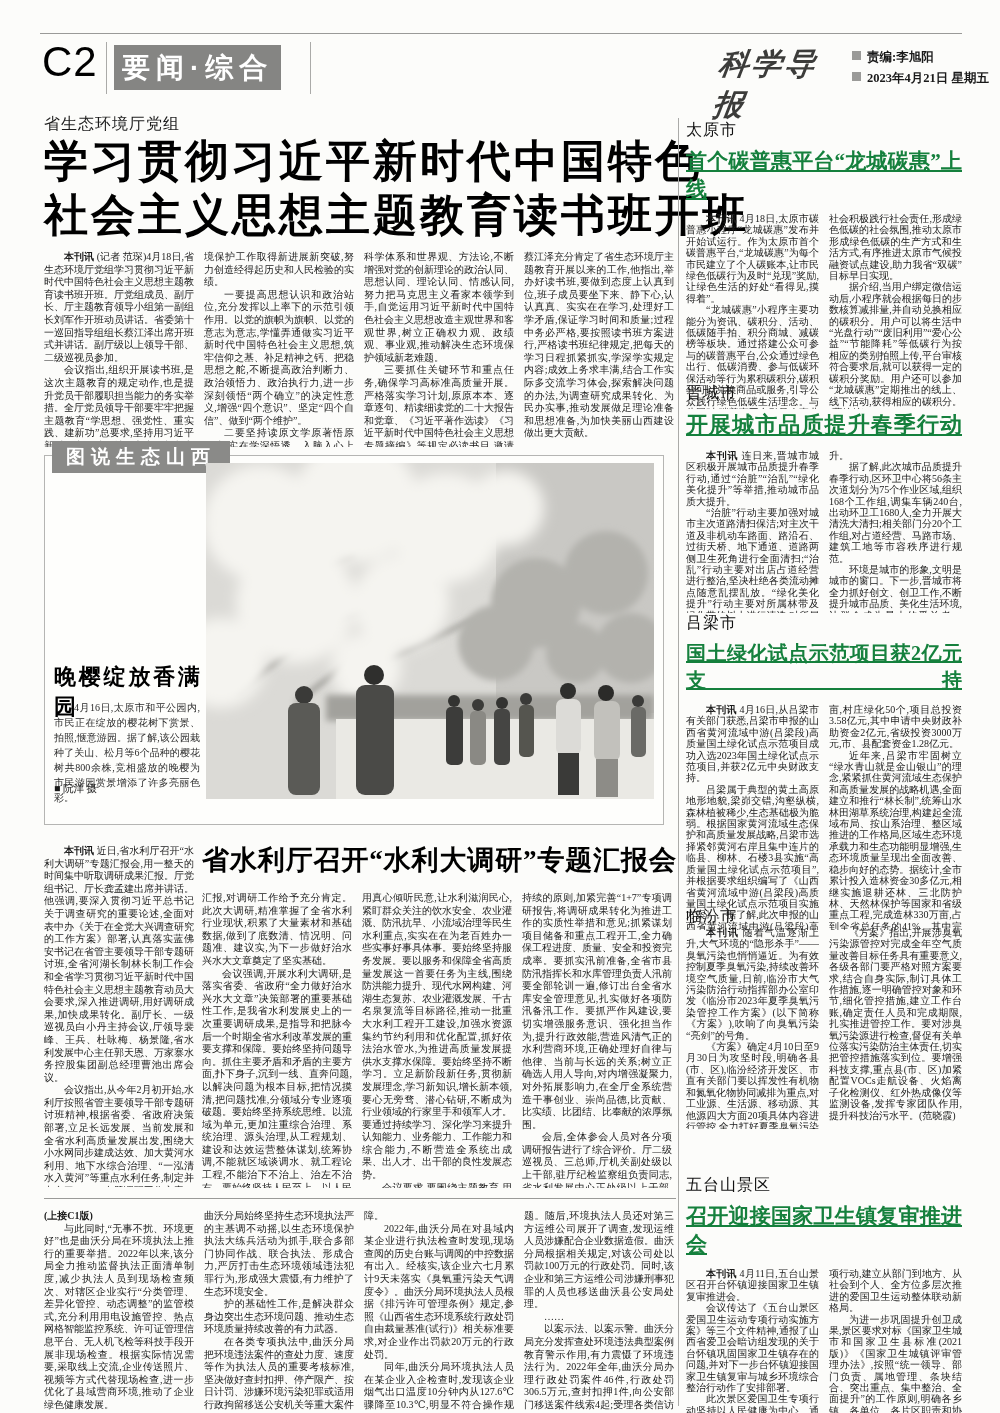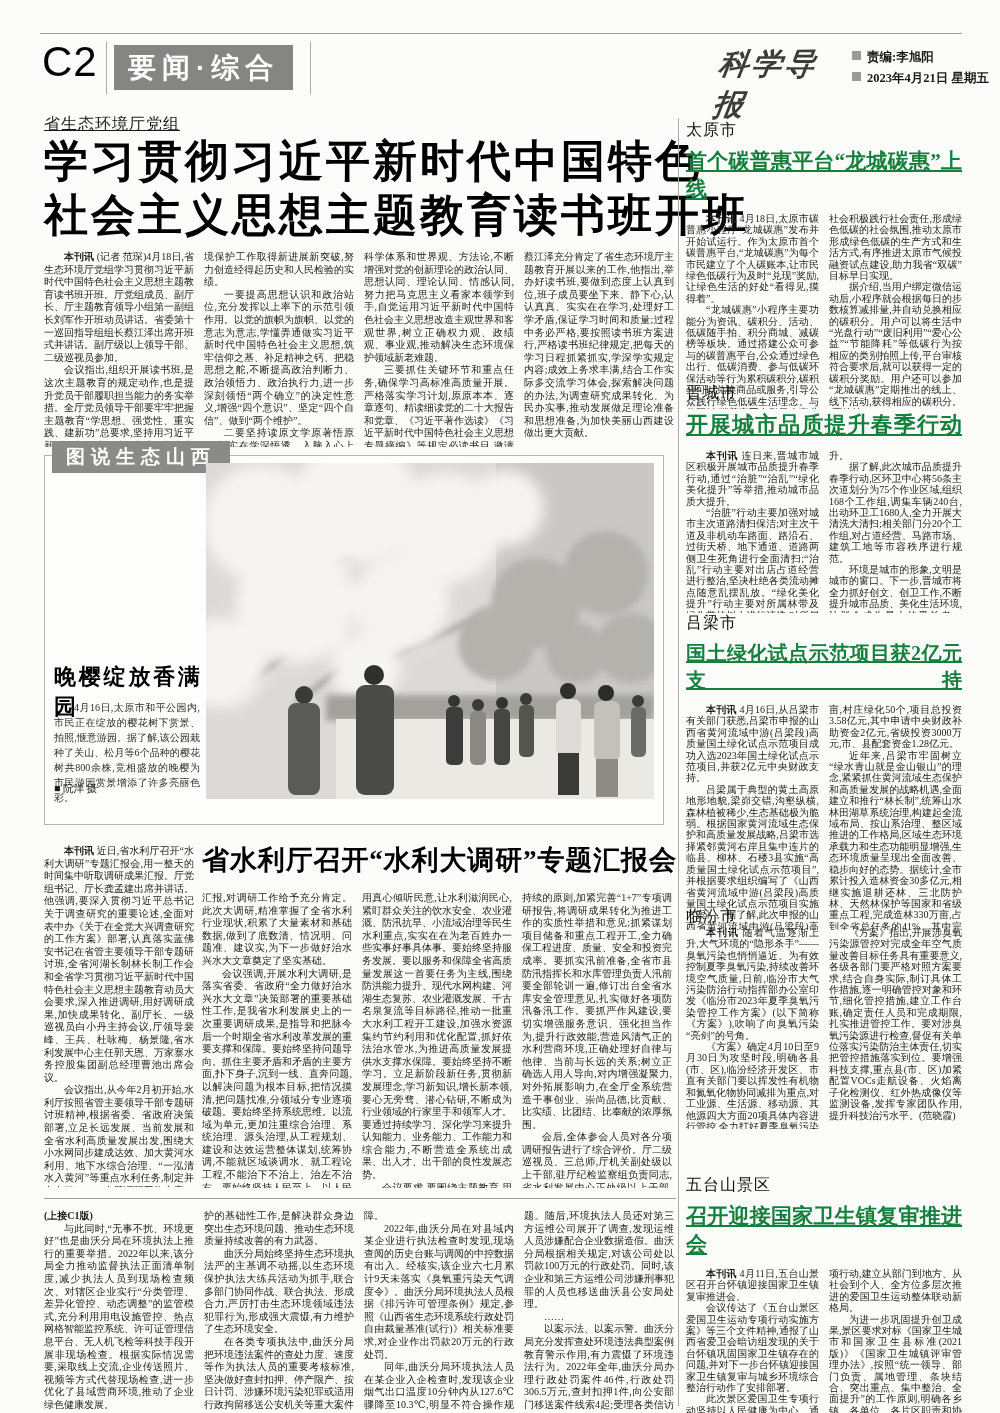--- a/index.html
+++ b/index.html
@@ -7,30 +7,30 @@
         font-family:"Liberation Serif","DejaVu Serif",serif;color:#1a1a1a;overflow:hidden;}
   .abs{position:absolute;}
   .rule{position:absolute;background:#9a9a98;height:1px;}
   .vrule{position:absolute;background:#aaaaa8;width:1px;}
 
   
   .pageno{left:42px;top:38px;font-family:"Liberation Sans","DejaVu Sans",sans-serif;
           font-size:42px;font-weight:500;color:#000;letter-spacing:1px;}
   .badge{left:114px;top:45px;height:45px;line-height:45px;background:#858583;color:#fff;
          font-family:"Liberation Sans","DejaVu Sans",sans-serif;font-weight:700;font-size:28px;
-         letter-spacing:6px;padding:0 14px;}
+         letter-spacing:6px;padding:0 8px;}
   .hv1{left:106px;top:42px;height:52px;}
   .hv2{left:310px;top:42px;height:52px;}
   .masthead{left:716px;top:44px;width:130px;font-size:30px;font-weight:700;font-style:italic;
             letter-spacing:3px;color:#3c3c3a;transform:skewX(-8deg);}
   .meta{left:852px;top:47px;font-size:12.5px;font-weight:700;line-height:21px;white-space:nowrap;}
   .sq{display:inline-block;width:9px;height:9px;background:#9a9a98;margin-right:6px;vertical-align:1px;}
 
   
-  .kicker{left:44px;top:114px;font-size:16px;letter-spacing:1px;text-decoration:underline;}
+  .kicker{left:44px;top:114px;font-size:16px;letter-spacing:1px;}
   .headline1{left:44px;top:134px;width:632px;font-family:"Liberation Sans","DejaVu Sans",sans-serif;
              font-weight:900;font-size:44px;letter-spacing:3px;color:#000;line-height:54px;white-space:nowrap;}
   .headline2{left:44px;top:188px;width:632px;font-family:"Liberation Sans","DejaVu Sans",sans-serif;
              font-weight:900;font-size:44px;letter-spacing:3px;color:#000;line-height:54px;white-space:nowrap;}
   .colband{display:flex;gap:10px;overflow:hidden;}
   .bcol{width:150px;flex:0 0 150px;font-size:10px;line-height:12.6px;text-align:justify;overflow:hidden;}
   .bcol p,.rcol p,.capt p{margin:0;text-indent:2em;}
   .cont-start > p:first-child{text-indent:0;}
   .lead-body{left:44px;top:251px;width:632px;height:196px;}
 
@@ -196,22 +196,22 @@
   <div class="rule hdiv"></div>
   <div class="abs colband c-band">
     <div class="bcol">
       <div class="leadin">(上接C1版)</div>
       <div>
           <p>与此同时,“无事不扰、环境更好”也是曲沃分局在环境执法上推行的重要举措。2022年以来,该分局全力推动监督执法正面清单制度,减少执法人员到现场检查频次、对辖区企业实行“分类管理、差异化管控、动态调整”的监管模式,充分利用用电设施管控、热点网格智能监控系统、许可证管理信息平台、无人机飞检等科技手段开展非现场检查。根据实际情况需要,采取线上交流,企业传送照片、视频等方式代替现场检查,进一步优化了县域营商环境,推动了企业绿色健康发展。</p>
         </div>
 
     </div>
     <div class="bcol cont-start">
+        <p>曲沃分局始终坚持生态环境执法严的主基调不动摇,以生态环境保护执法大练兵活动为抓手,联合多部门协同作战、联合执法、形成合力,严厉打击生态环境领域违法犯罪行为,形成强大震慑,有力维护了生态环境安全。</p>
         <p>护的基础性工作,是解决群众身边突出生态环境问题、推动生态环境质量持续改善的有力武器。</p>
-        <p>曲沃分局始终坚持生态环境执法严的主基调不动摇,以生态环境保护执法大练兵活动为抓手,联合多部门协同作战、联合执法、形成合力,严厉打击生态环境领域违法犯罪行为,形成强大震慑,有力维护了生态环境安全。</p>
         <p>在各类专项执法中,曲沃分局把环境违法案件的查处力度、速度等作为执法人员的重要考核标准,坚决做好查封扣押、停产限产、按日计罚、涉嫌环境污染犯罪或适用行政拘留移送公安机关等重大案件的办理,为生态环境安全和维护群众生态环境利益提供了有力保</p>
       </div>
     <div class="bcol cont-start">
         <p>障。</p>
         <p>2022年,曲沃分局在对县域内某企业进行执法检查时发现,现场查阅的历史台账与调阅的中控数据有出入。经核实,该企业六七月累计9天未落实《臭氧重污染天气调度令》。曲沃分局环境执法人员根据《排污许可管理条例》规定,参照《山西省生态环境系统行政处罚自由裁量基准(试行)》相关标准要求,对企业作出罚款20万元的行政处罚。</p>
         <p>同年,曲沃分局环境执法人员在某企业入企检查时,发现该企业烟气出口温度10分钟内从127.6℃骤降至10.3℃,明显不符合操作规程。经认真检查后,确认该企业存在数据造假问</p>
       </div>
     <div class="bcol cont-start">
         <p>题。随后,环境执法人员还对第三方运维公司展开了调查,发现运维人员涉嫌配合企业数据造假。曲沃分局根据相关规定,对该公司处以罚款100万元的行政处罚。同时,该企业和第三方运维公司涉嫌刑事犯罪的人员也移送曲沃县公安局处理。</p>
         <p>……</p>

